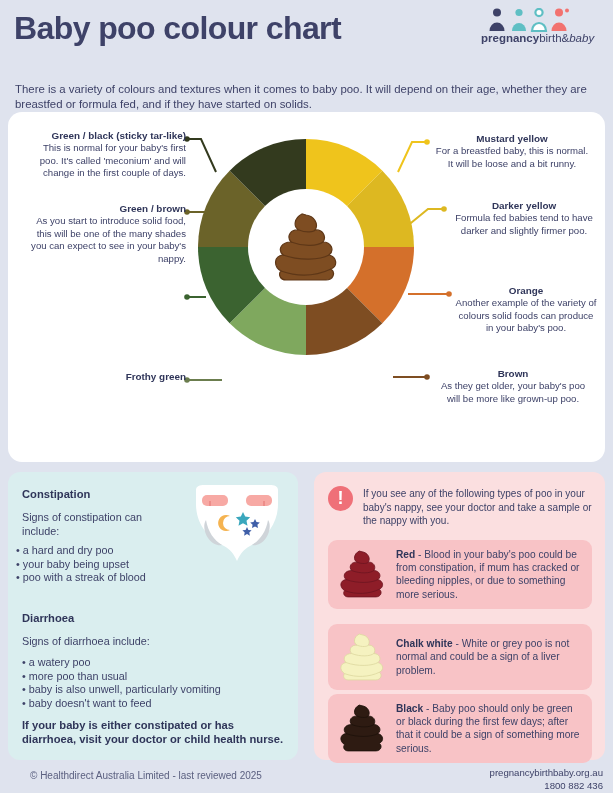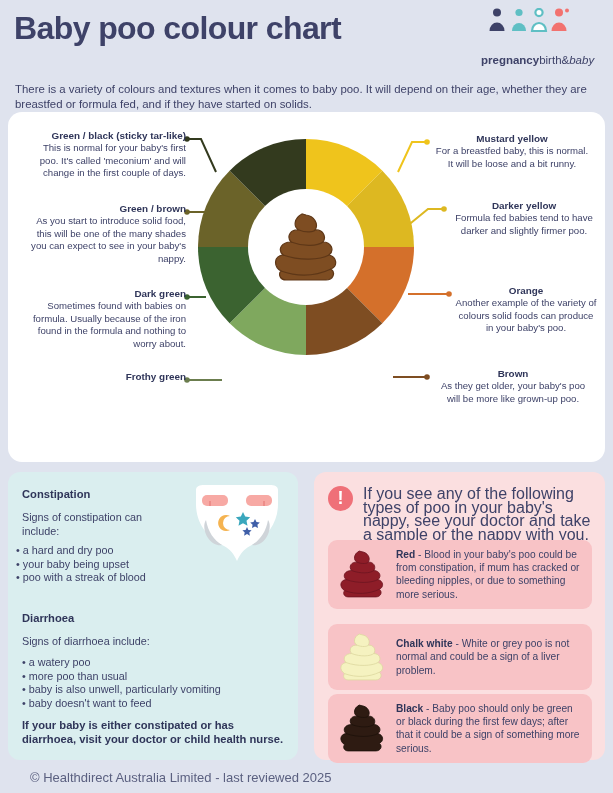--- a/index.html
+++ b/index.html
@@ -15,21 +15,21 @@
   .header { position: absolute; left: 0; top: 0; width: 613px; height: 108px; }
   .title {
     position: absolute; left: 14px; top: 10px;
     font-size: 32px; font-weight: bold; color: #3e4268;
     letter-spacing: -0.6px;
   }
   .logo { position: absolute; right: 12px; top: 8px; width: 120px; height: 42px; }
   .logo-marks { position: relative; height: 24px; }
   .logo-word {
     position: absolute; left: 0; top: 24px; width: 120px;
-    font-size: 11.5px; color: #3e4268; white-space: nowrap; margin-top: 22px;
+    font-size: 11.5px; color: #3e4268; white-space: nowrap;
   }
   .logo-word b { font-weight: bold; }
   .logo-word i { font-style: italic; font-weight: normal; }
   .intro {
     position: absolute; left: 15px; top: 66px; width: 580px;
     font-size: 11.4px; line-height: 15px; color: #3e4268; margin-top: 16px;
   }
 
   
   .wheel-card {
@@ -68,34 +68,34 @@
   .bullets { font-size: 10.8px; color: #3e4268; line-height: 13.6px; }
 
   .nappy { position: absolute; right: 12px; top: 10px; width: 98px; height: 84px; }
 
   .warn-head { position: absolute; left: 14px; top: 14px; width: 266px; display: flex; gap: 10px; }
   .warn-icon {
     flex: 0 0 auto; width: 25px; height: 25px; border-radius: 50%;
     background: #ef7078; color: #ffffff;
     font-size: 18px; font-weight: bold; line-height: 25px; text-align: center;
   }
-  .warn-text { font-size: 16px; line-height: 13.6px; color: #3e4268; padding-top: 1px; }
+  .warn-text { font-size: 10px; line-height: 13.6px; color: #3e4268; padding-top: 1px; }
 
   .sub-card {
     position: absolute; left: 14px; width: 264px;
     background: #f8c3c6; border-radius: 9px;
     display: flex; align-items: center; gap: 6px; padding: 8px 10px 8px 6px;
   }
   .sub-icon { flex: 0 0 auto; width: 56px; display: flex; justify-content: center; }
   .sub-text { font-size: 10.2px; line-height: 13.2px; color: #3e4268; }
   .sub-text b { color: #2f3559; }
 
   
   .footer { position: absolute; left: 0; top: 766px; width: 613px; height: 27px; }
-  .foot-left { position: absolute; left: 10px; top: 4px; font-size: 13px; color: #5b6080; padding-left: 20px; }
+  .foot-left { position: absolute; left: 10px; top: 4px; font-size: 10px; color: #5b6080; padding-left: 20px; }
   .foot-right { position: absolute; right: 10px; top: 0px; text-align: right; font-size: 9.6px; color: #3e4268; line-height: 13px; }
 </style>
 </head>
 <body>
 
 <div class="page">
 
   <div class="header">
     <div class="title">Baby poo colour chart</div>
 
@@ -182,24 +182,20 @@
     <div class="lbl l" style="left:16px; top:18px; width:162px;">
       <span class="h">Green / black (sticky tar-like)</span>
       <span>This is normal for your baby's first poo. It's called 'meconium' and will change in the first couple of days.</span>
     </div>
 
     <div class="lbl l" style="left:16px; top:91px; width:162px;">
       <span class="h">Green / brown</span>
       <span>As you start to introduce solid food, this will be one of the many shades you can expect to see in your baby's nappy.</span>
     </div>
 
-    <div class="lbl l" style="left:16px; top:176px; width:162px;">
-      <span class="h">Dark green</span>
-      <span>Sometimes found with babies on formula. Usually because of the iron found in the formula and nothing to worry about.</span>
-    </div>
 
     <div class="lbl l" style="left:16px; top:259px; width:162px;">
       <span class="h">Frothy green</span>
     </div>
 
     <div class="lbl r" style="left:424px; top:21px; width:160px;">
       <span class="h">Mustard yellow</span>
       <span>For a breastfed baby, this is normal. It will be loose and a bit runny.</span>
     </div>
 
@@ -304,15 +300,19 @@
             <path d="M11 44 C28 50 48 49 57 44"></path>
           </g>
         </svg>
       </div>
       <div class="sub-text"><b>Black</b><span> - </span><span>Baby poo should only be green or black during the first few days; after that it could be a sign of something more serious.</span></div>
     </div>
   </div>
 
   <div class="footer">
     <div class="foot-left">© Healthdirect Australia Limited - last reviewed 2025</div>
+    <div class="foot-right">
+      <div>pregnancybirthbaby.org.au</div>
+      <div>1800 882 436</div>
+    </div>
   </div>
 
 </div>
 
 </body></html>

